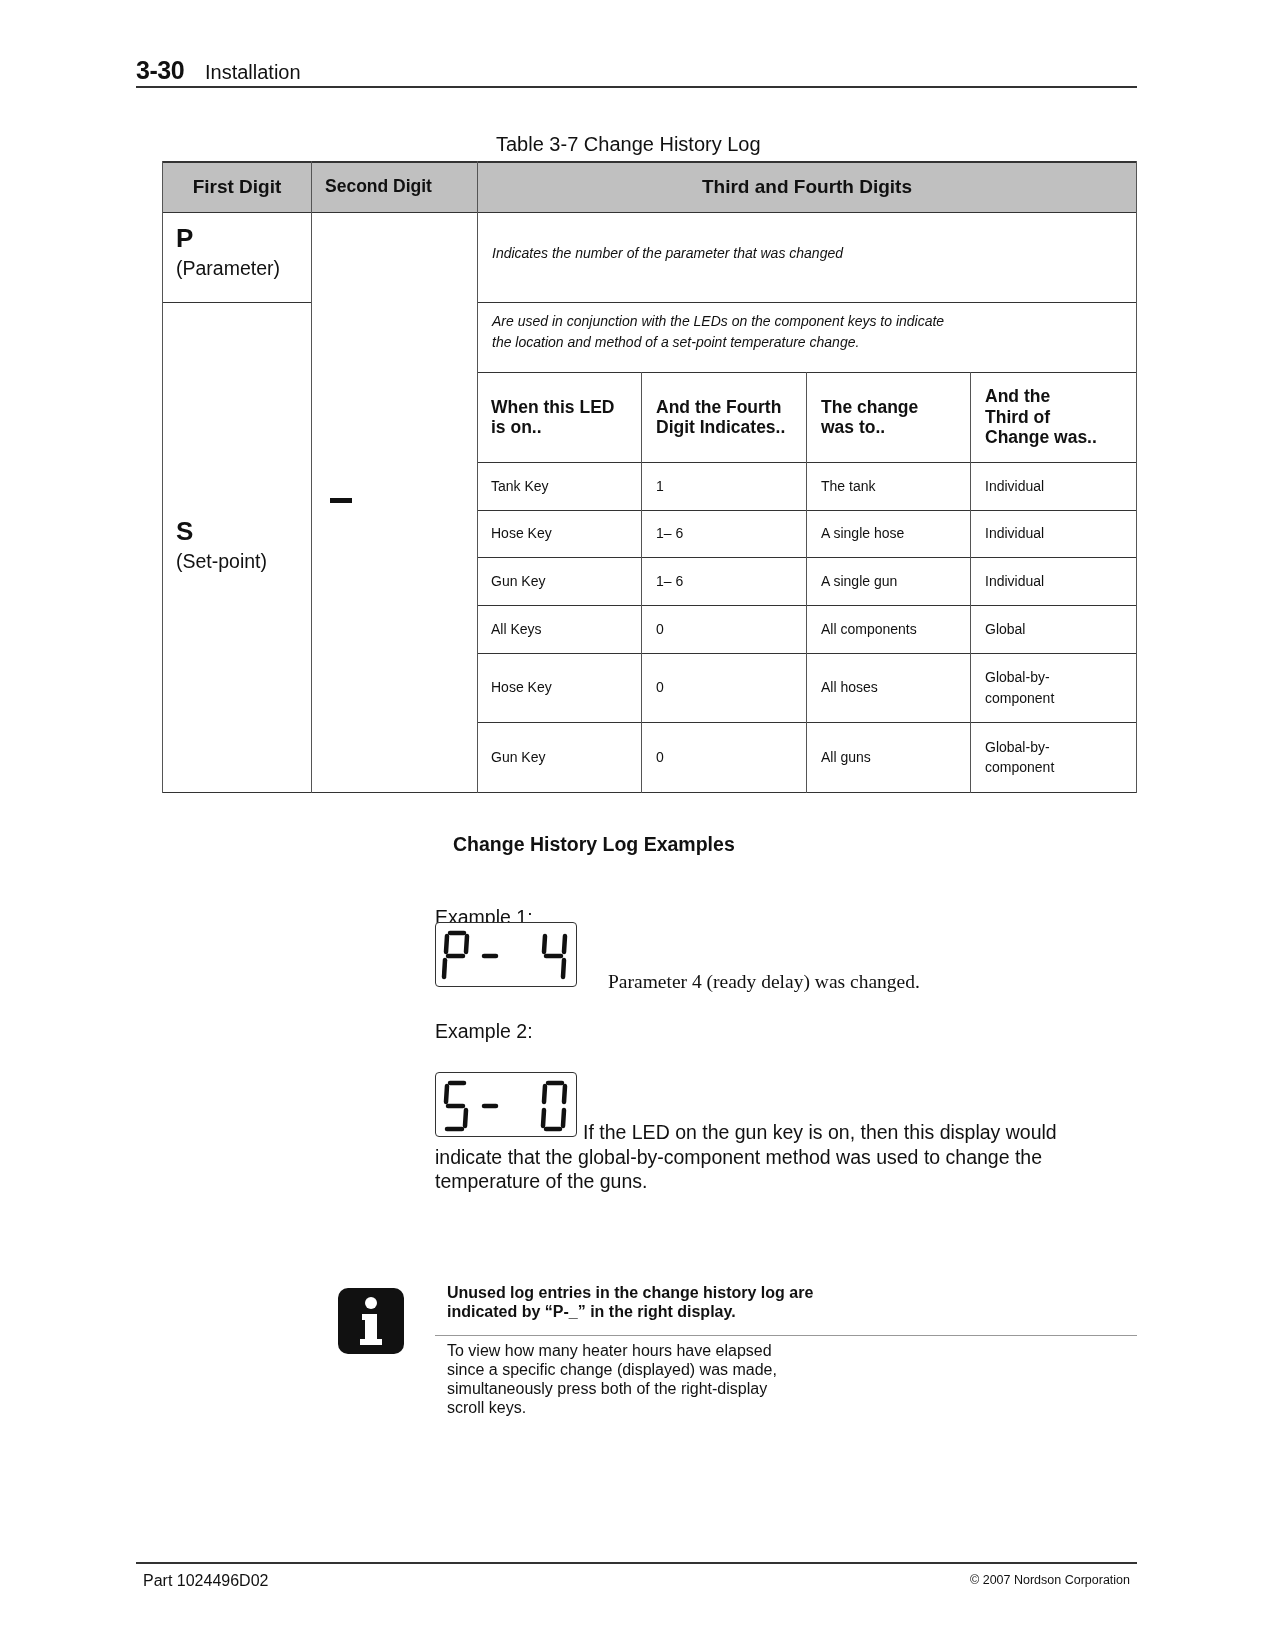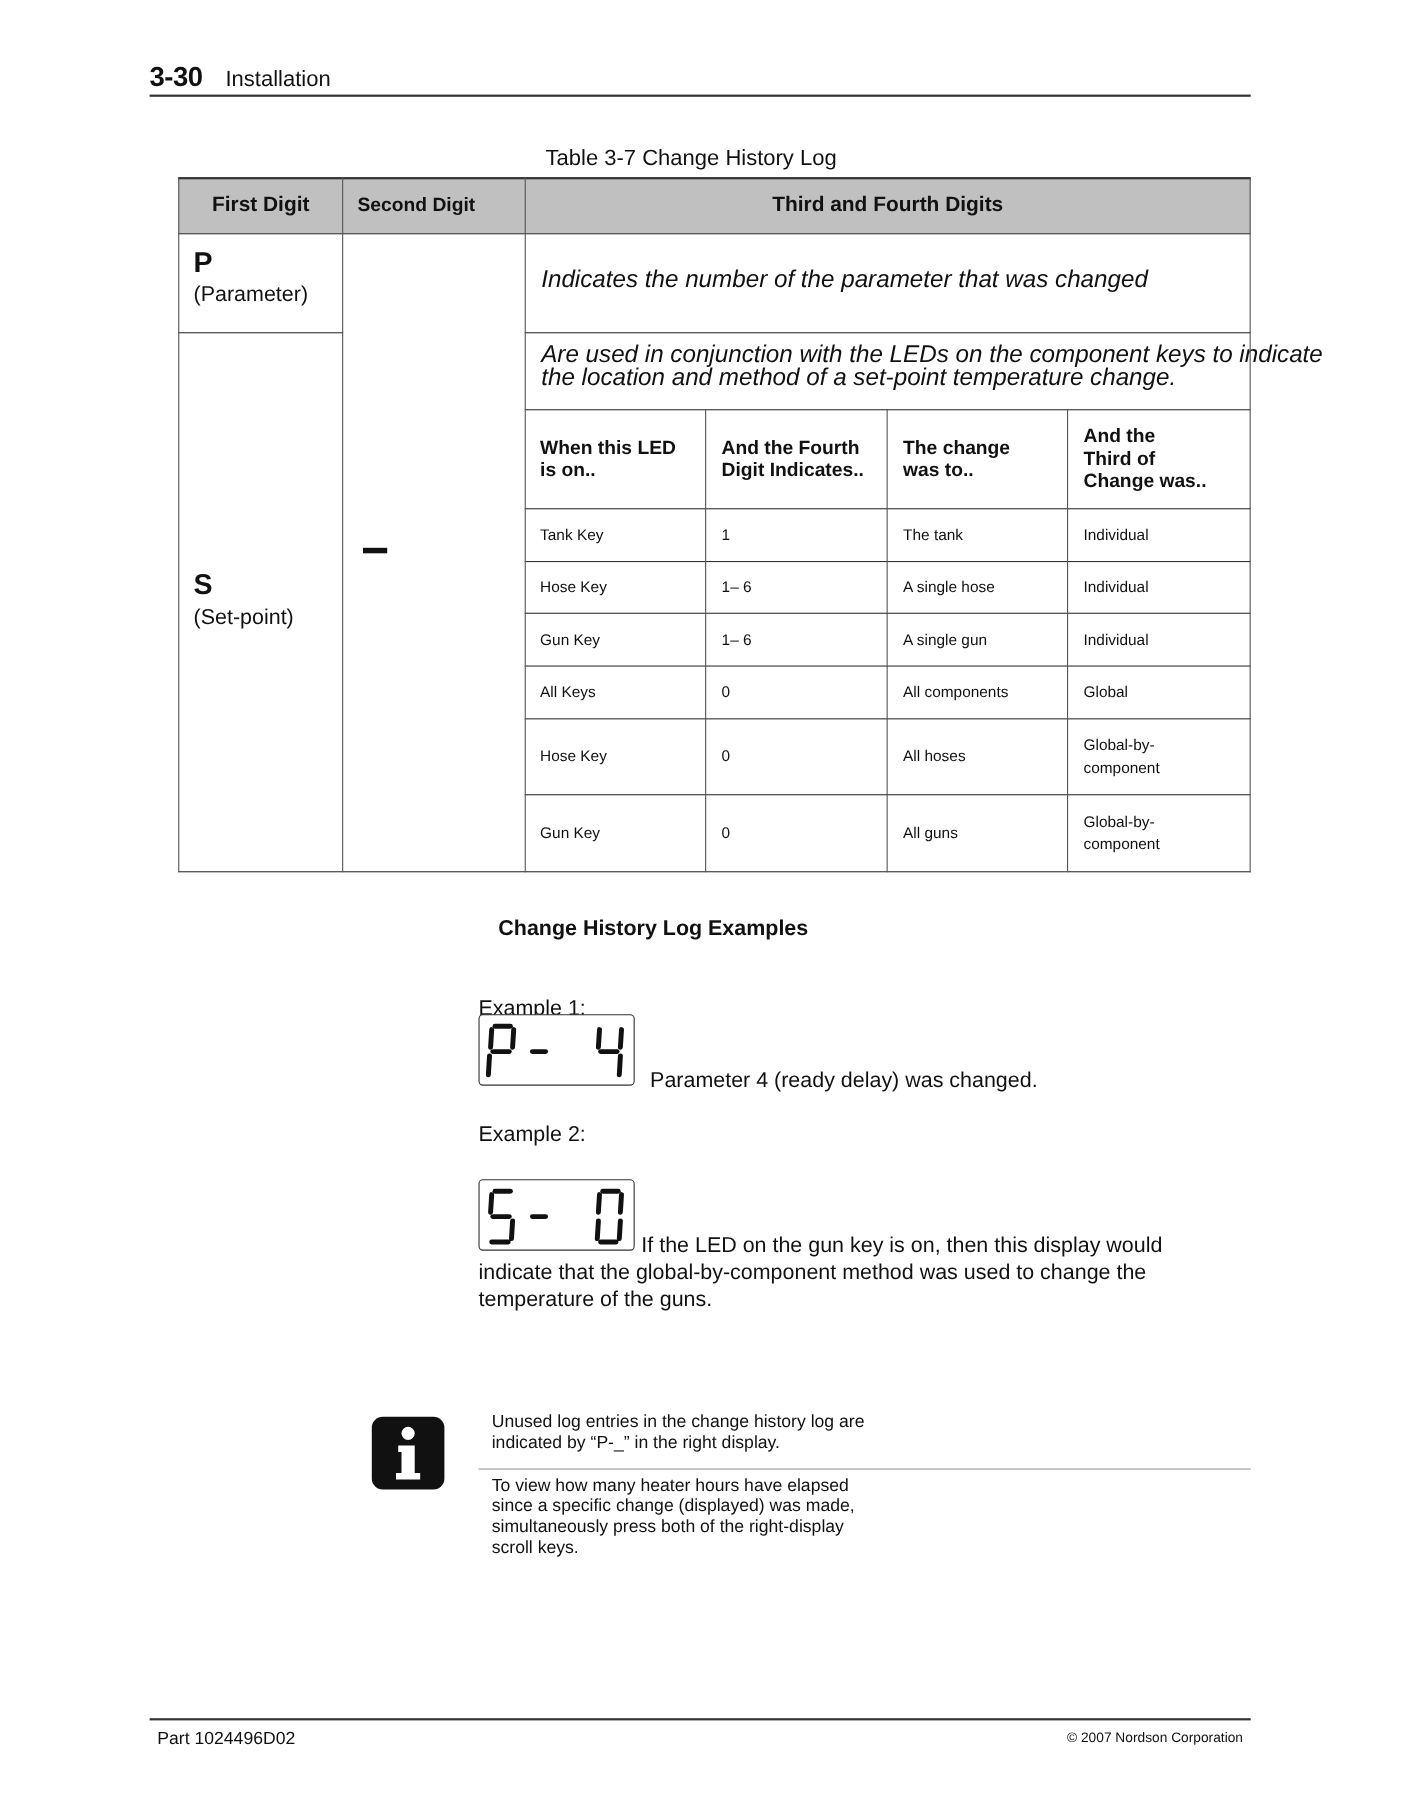--- a/index.html
+++ b/index.html
@@ -19,21 +19,21 @@
     
     .tbl { left: 162px; top: 161px; width: 975px; height: 632px; }
     .cell { position: absolute; box-sizing: border-box; }
     .line-h { position: absolute; height: 1px; background: #333; }
     .line-v { position: absolute; width: 1px; background: #555; }
     .hdr-bg { position: absolute; left: 0; top: 0; width: 975px; height: 51px; background: #c0c0c0; }
     .th { font-weight: bold; font-size: 19px; display: flex; align-items: center; }
     .th-small { font-size: 17.5px; }
     .first-letter { font-weight: bold; font-size: 26px; }
     .first-sub { font-size: 19.5px; }
-    .it { font-style: italic; font-size: 22px; line-height: 21px; }
+    .it { font-style: italic; font-size: 14px; line-height: 21px; }
     .sub-th { font-weight: bold; font-size: 17.5px; line-height: 20.5px; }
     .td { font-size: 14px; line-height: 20.5px; display: flex; align-items: center; }
     .dash { left: 330px; top: 498px; width: 22px; height: 5px; background: #111; }
 
     
     .ex-head { left: 453px; top: 833px; font-size: 19.5px; font-weight: bold; }
     .ex-label { font-size: 19.5px; }
     .lcd { position: absolute; width: 142px; height: 65px; border: 1.5px solid #333; border-radius: 4px; box-sizing: border-box; background: #fff; }
     .lcd svg { position: absolute; left: 0; top: 0; }
     .ex-text { font-size: 19.5px; line-height: 24px; }
@@ -189,21 +189,21 @@
 
       <line x1="48" y1="33" x2="60" y2="33"></line>
 
       <line x1="109" y1="13" x2="108" y2="29"></line>
       <line x1="129" y1="13" x2="128" y2="29"></line>
       <line x1="110" y1="33" x2="125" y2="33"></line>
       <line x1="128" y1="37" x2="127" y2="54"></line>
     </g>
   </svg>
 </div>
-<div class="abs ex-text" style="left:591px;top:970px;white-space:nowrap;">Parameter 4 (ready delay) was changed.</div>
+<div class="abs ex-text" style="left:608px;top:970px;white-space:nowrap;font-family:Liberation Serif, serif;">Parameter 4 (ready delay) was changed.</div>
 
 <div class="abs ex-label" style="left:435px;top:1020px;">Example 2:</div>
 
 <div class="lcd" style="left:435px;top:1072px;">
 
   <svg width="142" height="65" viewBox="0 0 142 65">
     <g stroke="#111" stroke-width="4.5" stroke-linecap="round" fill="none">
 
       <line x1="14" y1="10" x2="28" y2="10"></line>
       <line x1="11" y1="13" x2="10" y2="29"></line>
@@ -225,21 +225,21 @@
 <div class="abs ex-text" style="left:583px;top:1120px;white-space:nowrap;">If the LED on the gun key is on, then this display would</div>
 <div class="abs ex-text" style="left:435px;top:1145px;white-space:nowrap;text-align:right;">indicate that the global-by-component method was used to change the</div>
 <div class="abs ex-text" style="left:435px;top:1169px;white-space:nowrap;">temperature of the guns.</div>
 
 <div class="abs info-icon">
   <svg width="66" height="66" viewBox="0 0 66 66">
     <circle cx="33" cy="15" r="6" fill="#fff"></circle>
     <path d="M24 26 H39 V51 H44 V57 H22 V51 H27 V32 H24 Z" fill="#fff"></path>
   </svg>
 </div>
-<div class="abs note" style="left:447px;top:1283px;white-space:nowrap;">
+<div class="abs note" style="left:447px;top:1283px;white-space:nowrap;font-weight:bold;">
   <div>Unused log entries in the change history log are</div>
   <div>indicated by “P-_” in the right display.</div>
 </div>
 <div class="abs note-rule"></div>
 <div class="abs note" style="left:447px;top:1341px;white-space:nowrap;">
   <div>To view how many heater hours have elapsed</div>
   <div>since a specific change (displayed) was made,</div>
   <div>simultaneously press both of the right-display</div>
   <div>scroll keys.</div>
 </div>

